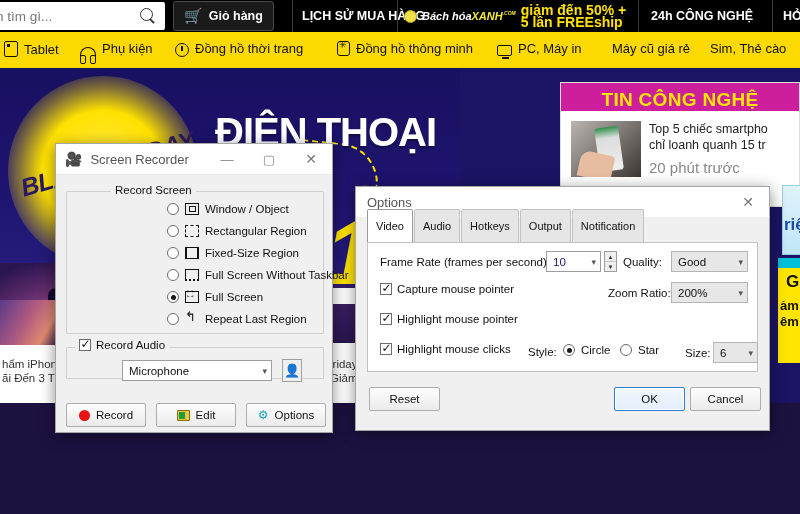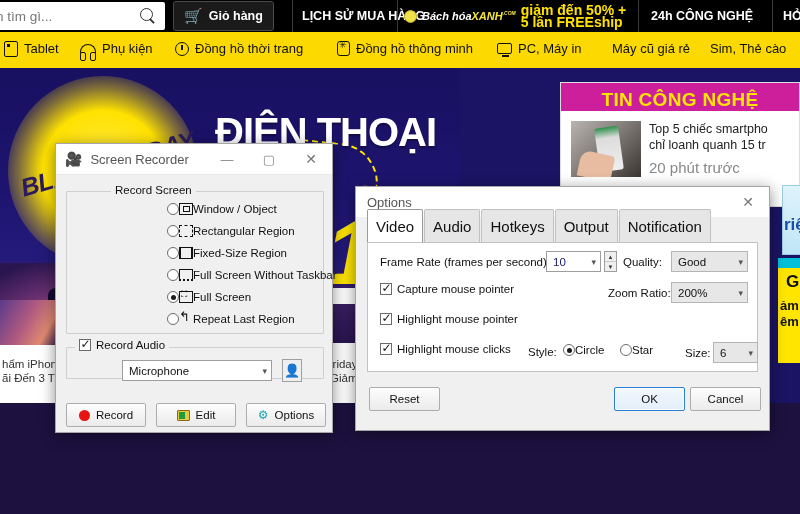--- a/index.html
+++ b/index.html
@@ -69,21 +69,21 @@
   .bhx-promo {
     color: #ffe100; font-size: 14px; font-weight: bold;
     line-height: 11.5px; white-space: nowrap;
   }
 
   .site-nav {
     position: absolute; left: 0; top: 32px; width: 800px; height: 36px;
     background: #fcd900;
   }
   .nav-item {
-    position: absolute; top: 9px; display: flex; align-items: flex-start; gap: 6px;
+    position: absolute; top: 9px; display: flex; align-items: center; gap: 6px;
     color: #111; font-size: 13px; white-space: nowrap;
   }
   .nav-ico {
     width: 17px; height: 17px; display: inline-block; position: relative;
   }
   .ico-tablet { border: 1.8px solid #111; border-radius: 2px; width: 14px; height: 16px;}
   .ico-tablet::after { content:""; position:absolute; left:2px; top:2px; width:3px;height:3px;background:#111;}
   .ico-headphone { border: 1.8px solid #111; border-bottom: none; border-radius: 9px 9px 0 0; width: 16px; height: 9px; top: 3px;}
   .ico-headphone::before, .ico-headphone::after {
     content:""; position:absolute; width:4px; height:7px; border:1.6px solid #111; border-radius:2px; top:7px;
@@ -251,21 +251,21 @@
     position: absolute; border: 1px solid #cfcfcf; border-radius: 1px;
   }
   .group-label {
     position: absolute; top: -8px; left: 8px; background: #f0f0f0;
     padding: 0 4px; font-size: 11.5px; color: #111; margin-left: 36px;
   }
   #grp-record { left: 10px; top: 47px; width: 258px; height: 143px; }
   #grp-audio  { left: 10px; top: 203px; width: 258px; height: 32px; }
 
   .radio-row {
-    position: absolute; display: flex; align-items: center; gap: 0;
+    position: absolute; display: flex; align-items: center; gap: 6px;
     font-size: 11.5px; color: #111; white-space: nowrap;
   }
   .radio {
     width: 12px; height: 12px; border: 1px solid #6b6b6b; border-radius: 50%;
     background: #fff; flex: 0 0 12px; position: relative;
   }
   .radio.on::after {
     content: ""; position: absolute; left: 2.5px; top: 2.5px;
     width: 5px; height: 5px; border-radius: 50%; background: #1a1a1a;
   }
@@ -332,21 +332,21 @@
   
   #options { left: 355px; top: 186px; width: 415px; height: 245px; background:#f0f0f0;}
   #options .win-title { background: #fff; border-bottom: none; height: 30px; }
   #options .win-title .t { font-size: 13px; color: #555; padding-left: 11px; }
 
   .tabstrip {
     position: absolute; left: 11px; top: 34px; right: 11px; height: 21px;
     display: flex; align-items: flex-end; gap: 1px;
   }
   .tab {
-    height: 20px; padding: 16px 8px; font-size: 15px; color: #111;
+    height: 20px; padding: 16px 8px; font-size: 11px; color: #111;
     background: #e6e6e6; border: 1px solid #c2c2c2; border-bottom: none;
     display: flex; align-items: center; border-radius: 2px 2px 0 0;
   }
   .tab.active {
     background: #fff; height: 22px; border-color: #9a9a9a; color: #111;
   }
   .tabpanel {
     position: absolute; left: 11px; top: 55px; right: 11px; height: 130px;
     background: #fff; border: 1px solid #c2c2c2;
   }

